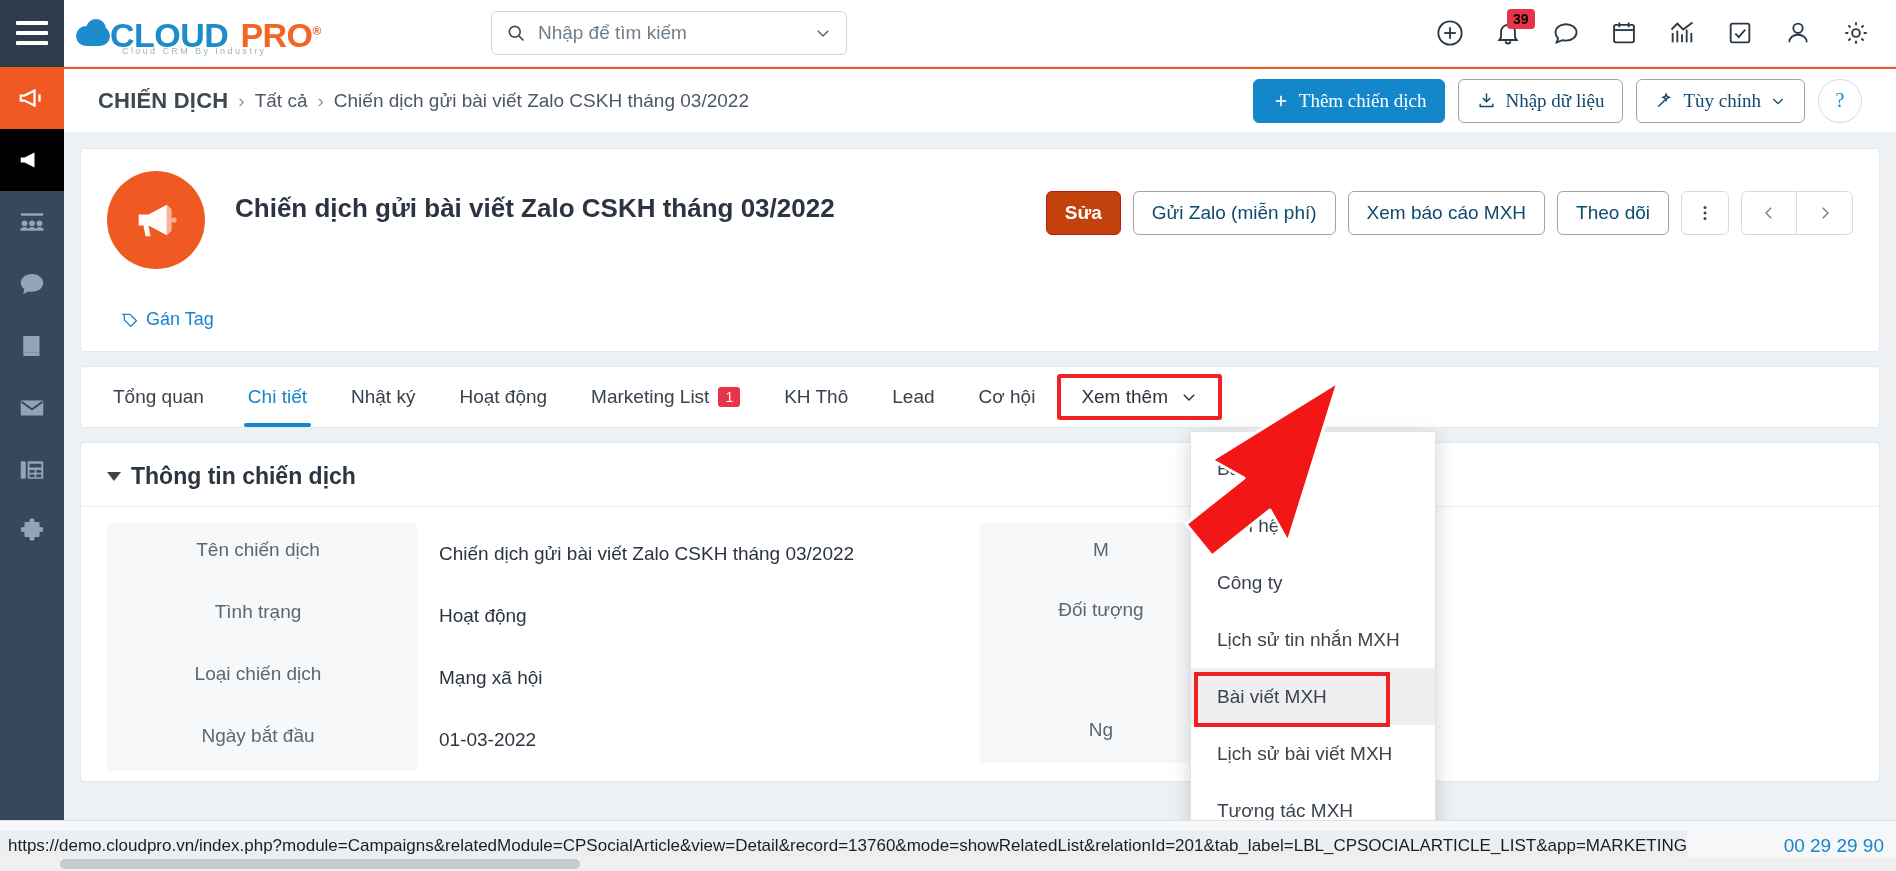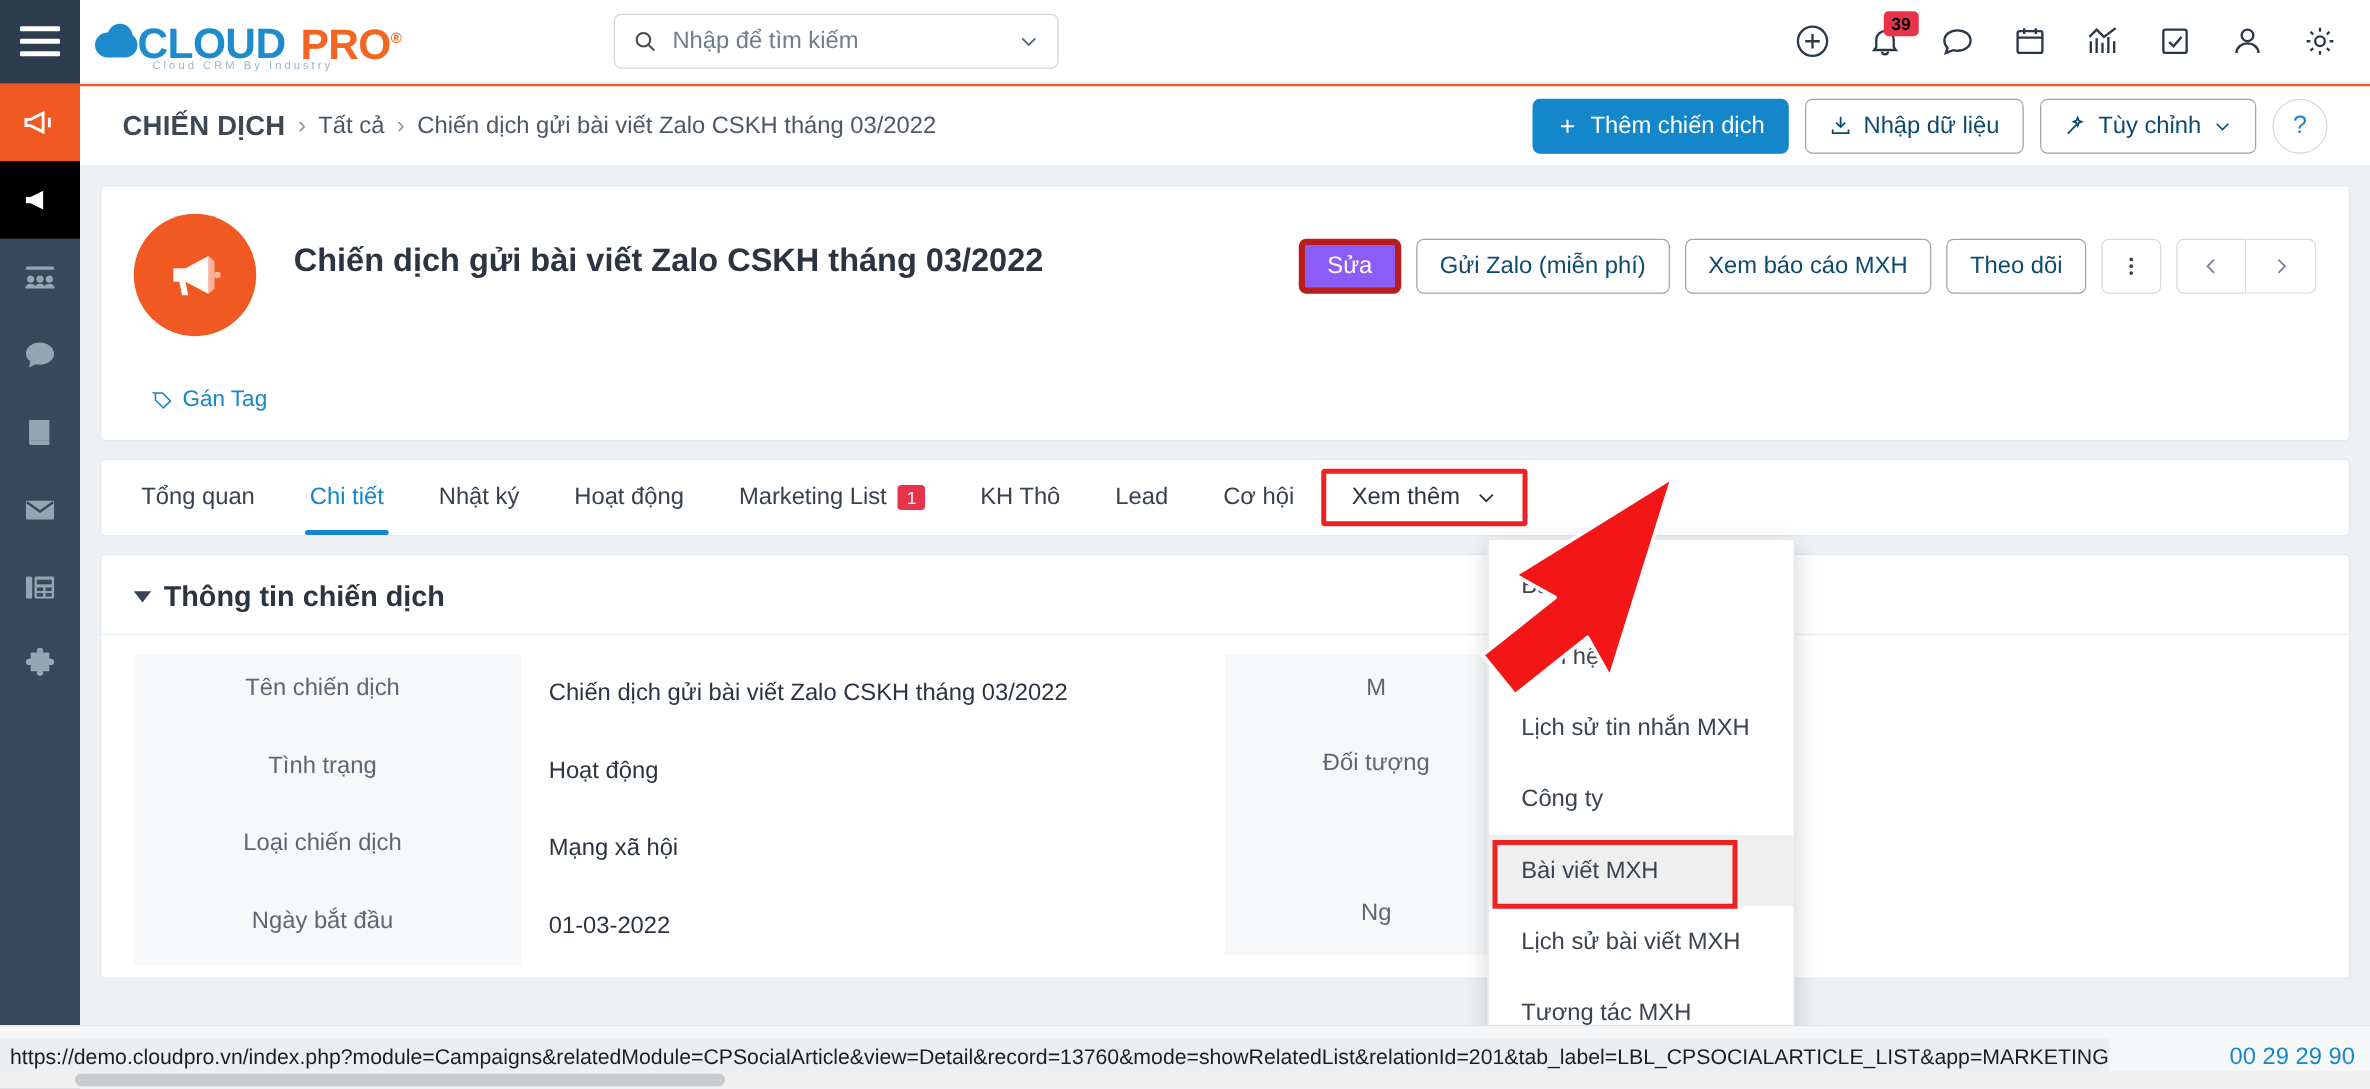--- a/index.html
+++ b/index.html
@@ -125,21 +125,21 @@
     padding: 0 34px;
   }
   .crumb-main {
     font-size: 22px; color: #3d4852; font-weight: 600;
     letter-spacing: .2px;
   }
   .crumb-sep { margin: 0 10px; color: #8b97a3; font-size: 19px; }
   .crumb-link { font-size: 19px; color: #4c5866; cursor: pointer; }
   .crumb-last { font-size: 19px; color: #4c5866; }
   .crumb-actions {
-    margin-left: auto; display: flex; align-items: flex-end; gap: 13px;
+    margin-left: auto; display: flex; align-items: flex-end; gap: 13px; font-family: Liberation Serif, serif;
   }
   .btn {
     height: 44px; border-radius: 6px; display: flex;
     align-items: center; gap: 9px; padding: 0 18px;
     font-size: 19px; cursor: pointer; white-space: nowrap;
   }
   .btn-primary { background: #1486ca; color: #ffffff; border: 1px solid #1486ca; }
   .btn-outline { background: #ffffff; color: #0c4a6e; border: 1px solid #a3a3a3; }
   .btn-round {
     width: 44px; height: 44px; border-radius: 50%;
@@ -167,21 +167,21 @@
   }
   .avatar svg { width: 52px; height: 52px; }
   .rec-title {
     margin-left: 30px; margin-top: 22px;
     font-size: 26px; color: #2b3440; font-weight: 600;
     flex: 1;
   }
   .rec-actions {
     display: flex; align-items: center; gap: 12px; margin-top: 20px;
   }
-  .btn-green { background: #8b5cf6; color: #fff; border: 5px solid #b91c1c; }
+  .btn-green { background: #c2410c; color: #fff; border: 1px solid #b91c1c; font-weight: bold; }
   .btn-dots {
     width: 48px; height: 44px; border: 1px solid #d4dae0;
     border-radius: 6px; background: #fff; display:flex;
     align-items:center; justify-content:center; cursor:pointer;
   }
   .btn-nav {
     width: 56px; height: 44px; border: 1px solid #d4dae0;
     background: #fff; display:flex; align-items:center;
     justify-content:center; cursor:pointer; color:#7b8794;
   }
@@ -629,24 +629,24 @@
   </div>
 
   <div class="dropdown">
     <div class="dd-item">
       <span>Báo giá</span>
     </div>
     <div class="dd-item">
       <span>Liên hệ</span>
     </div>
     <div class="dd-item">
+      <span>Công ty</span>
+    </div>
+    <div class="dd-item">
       <span>Lịch sử tin nhắn MXH</span>
-    </div>
-    <div class="dd-item">
-      <span>Công ty</span>
     </div>
     <div class="dd-item hl">
       <span>Bài viết MXH</span>
     </div>
     <div class="dd-item">
       <span>Lịch sử bài viết MXH</span>
     </div>
     <div class="dd-item">
       <span>Tương tác MXH</span>
     </div>

